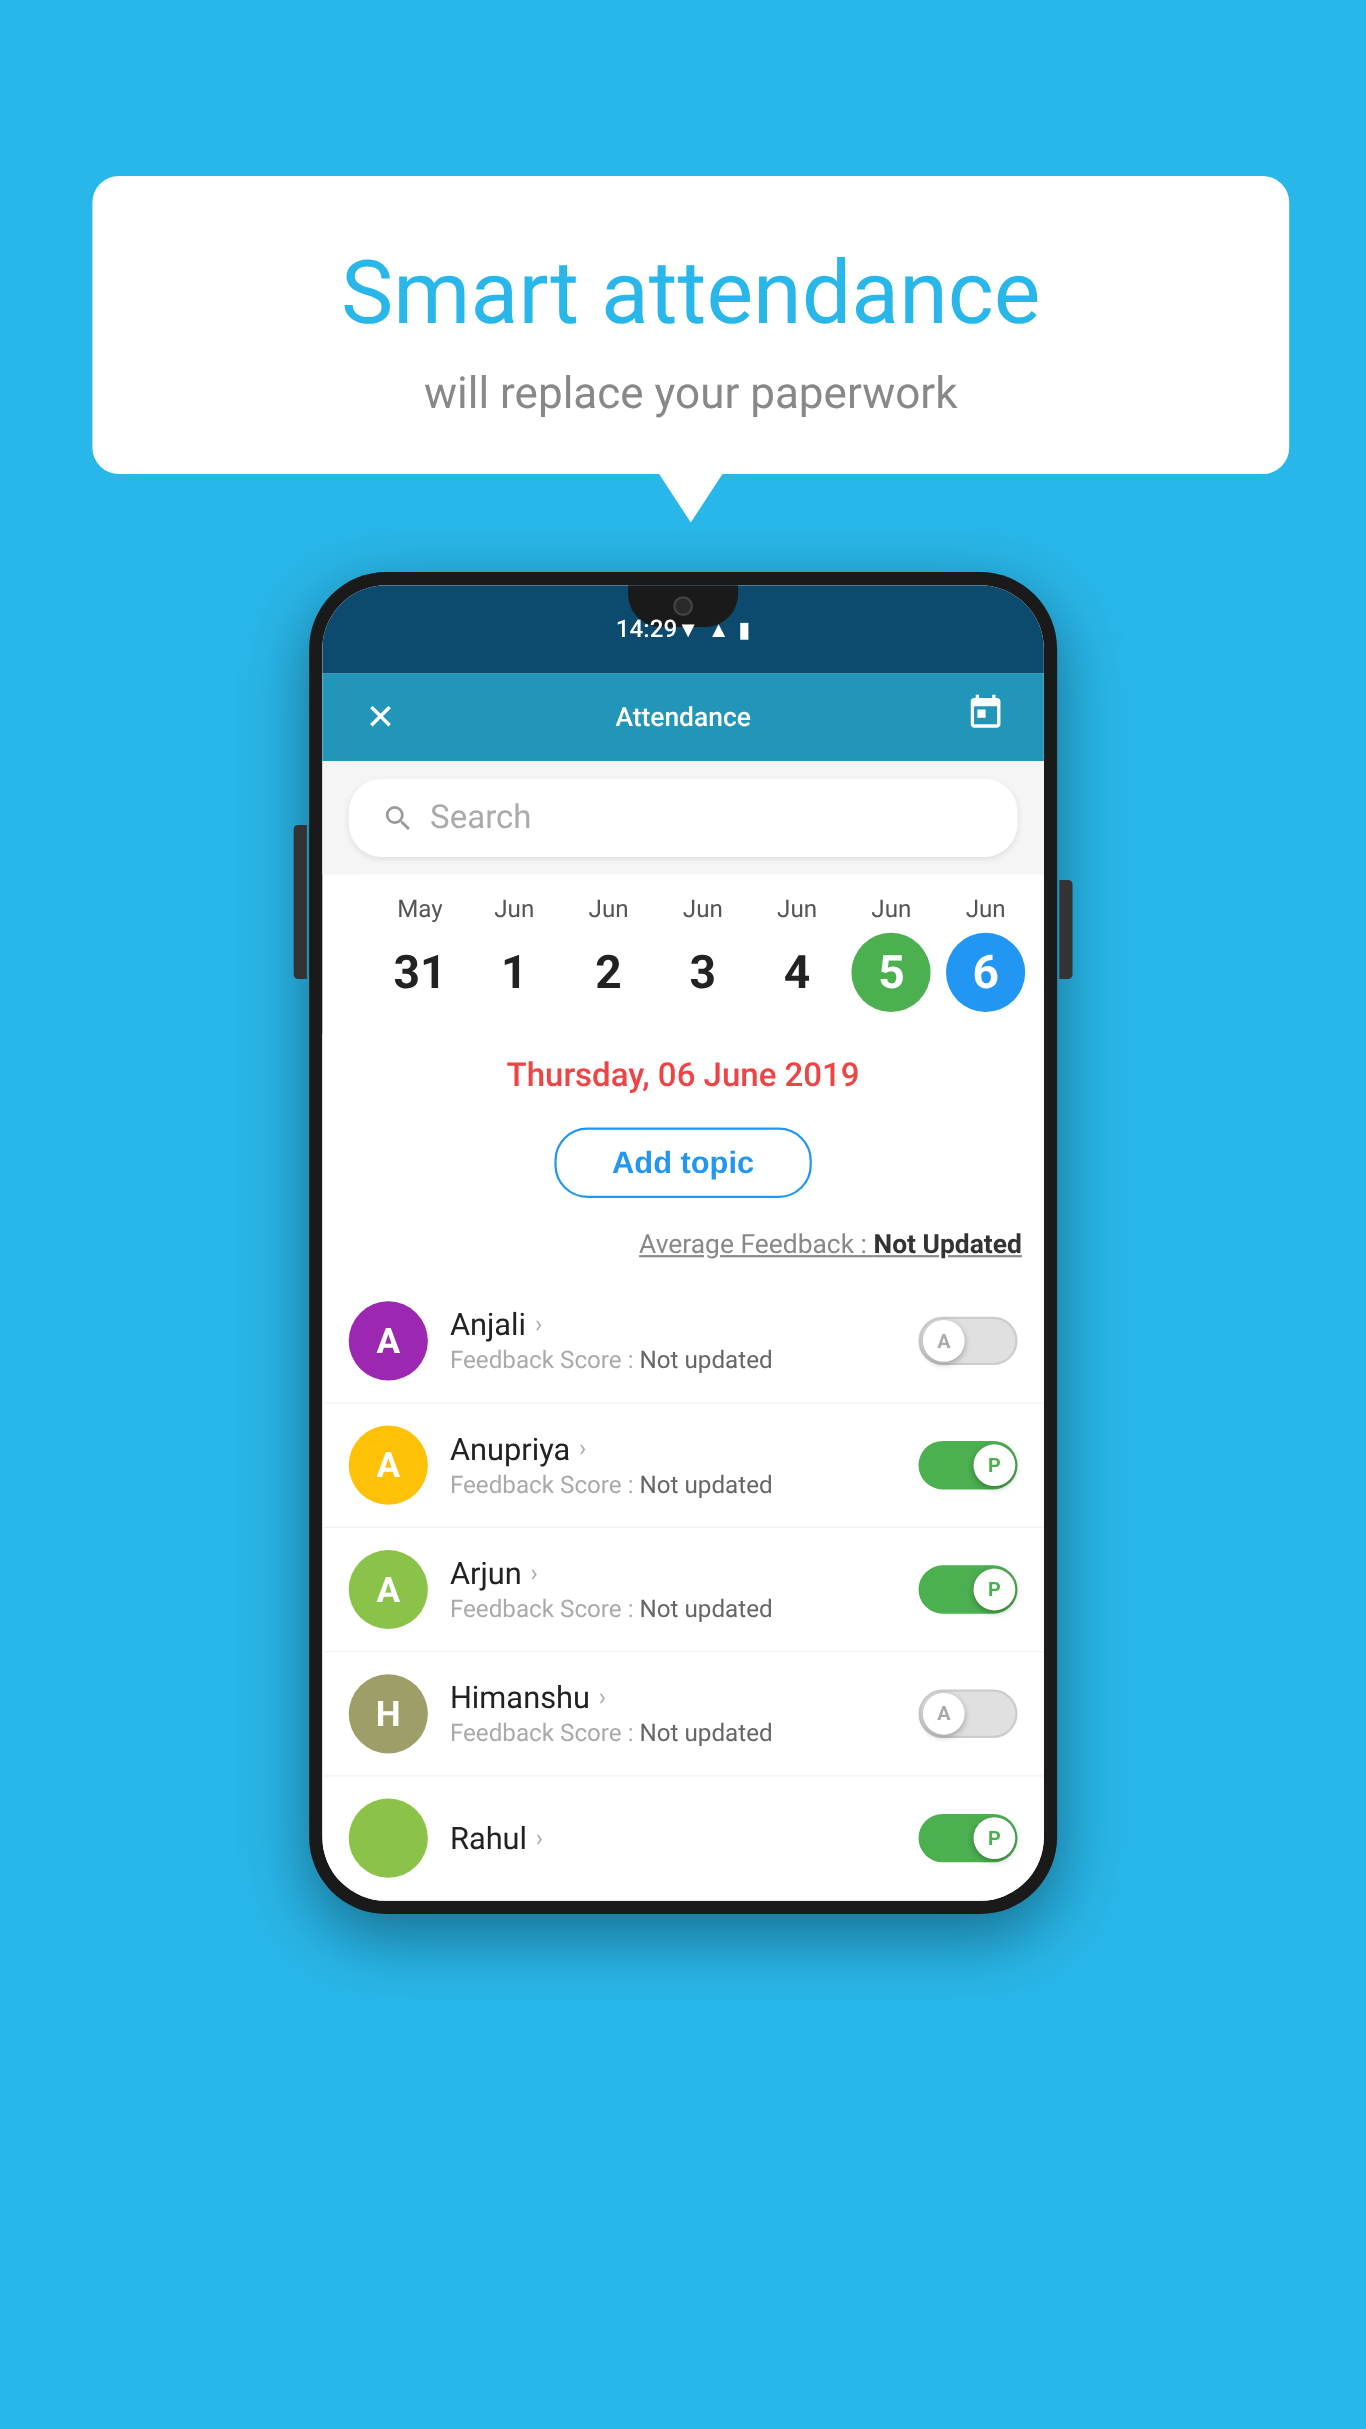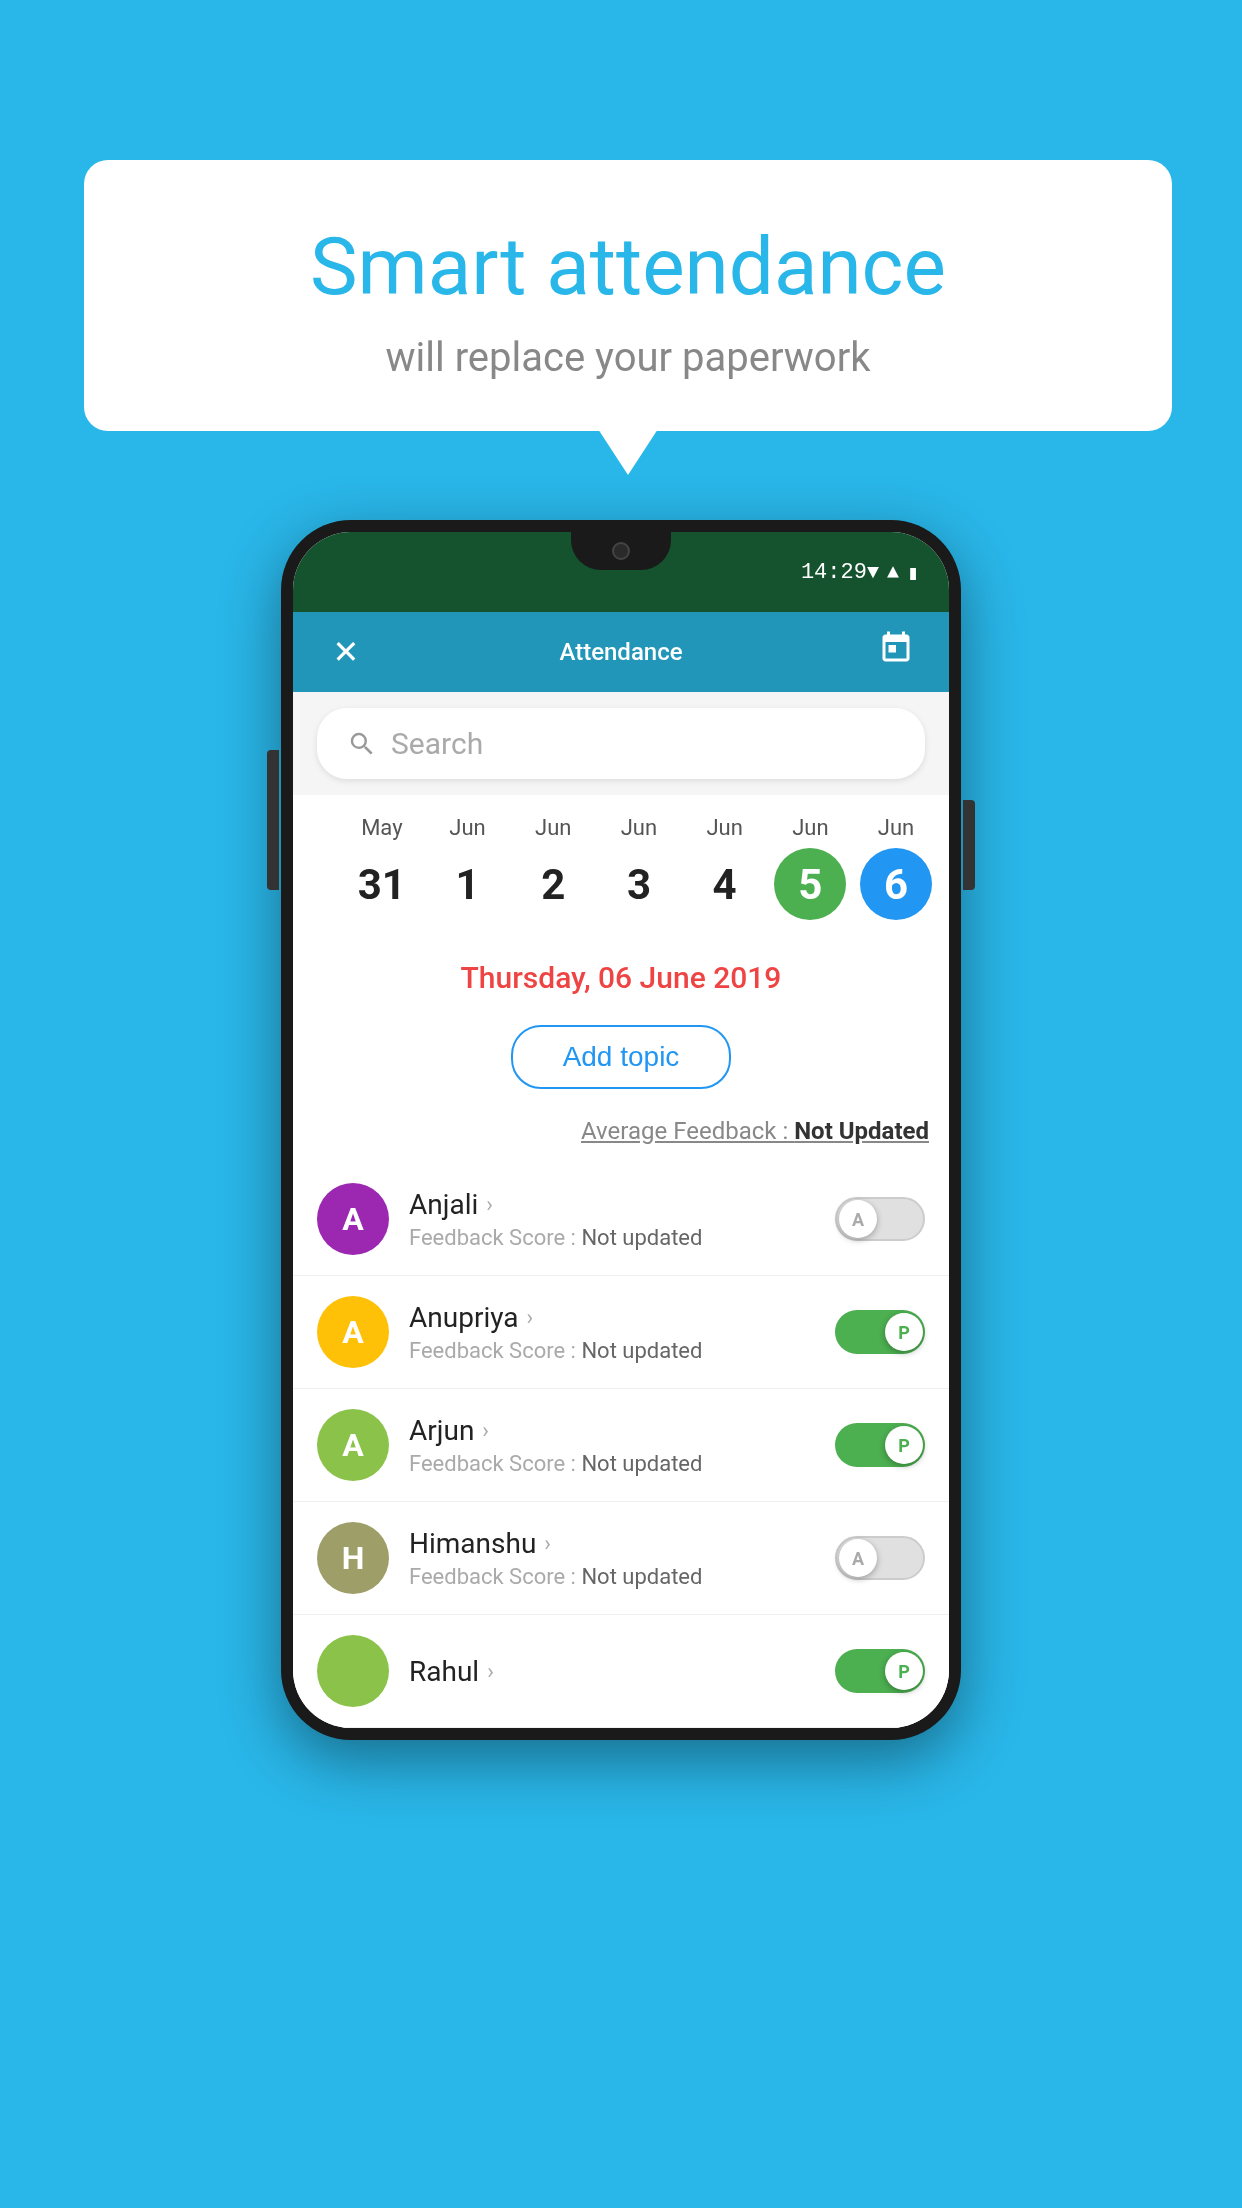--- a/index.html
+++ b/index.html
@@ -99,28 +99,27 @@
 
     .phone-screen {
       background: white;
       border-radius: 58px;
       overflow: hidden;
       position: relative;
     }
 
     
     .notch-area {
-      background: #14532d;
+      background: #0c4a6e;
       height: 80px;
       position: relative;
       display: flex;
       align-items: center;
-      justify-content: flex-end;
+      justify-content: center;
       padding: 0 30px;
-      font-family: Liberation Mono, monospace;
     }
 
     .notch-cutout {
       position: absolute;
       top: 0;
       left: 50%;
       transform: translateX(-50%);
       width: 100px;
       height: 38px;
       background: #1a1a1a;
@@ -285,20 +284,21 @@
     }
 
     .add-topic-button {
       border: 2px solid #2196F3;
       border-radius: 30px;
       padding: 14px 50px;
       color: #2196F3;
       font-size: 28px;
       background: white;
       cursor: pointer;
+      font-weight: bold;
     }
 
     
     .feedback-info {
       text-align: right;
       padding: 10px 20px 18px;
       background: white;
       font-size: 24px;
       color: #888;
       text-decoration: underline;

